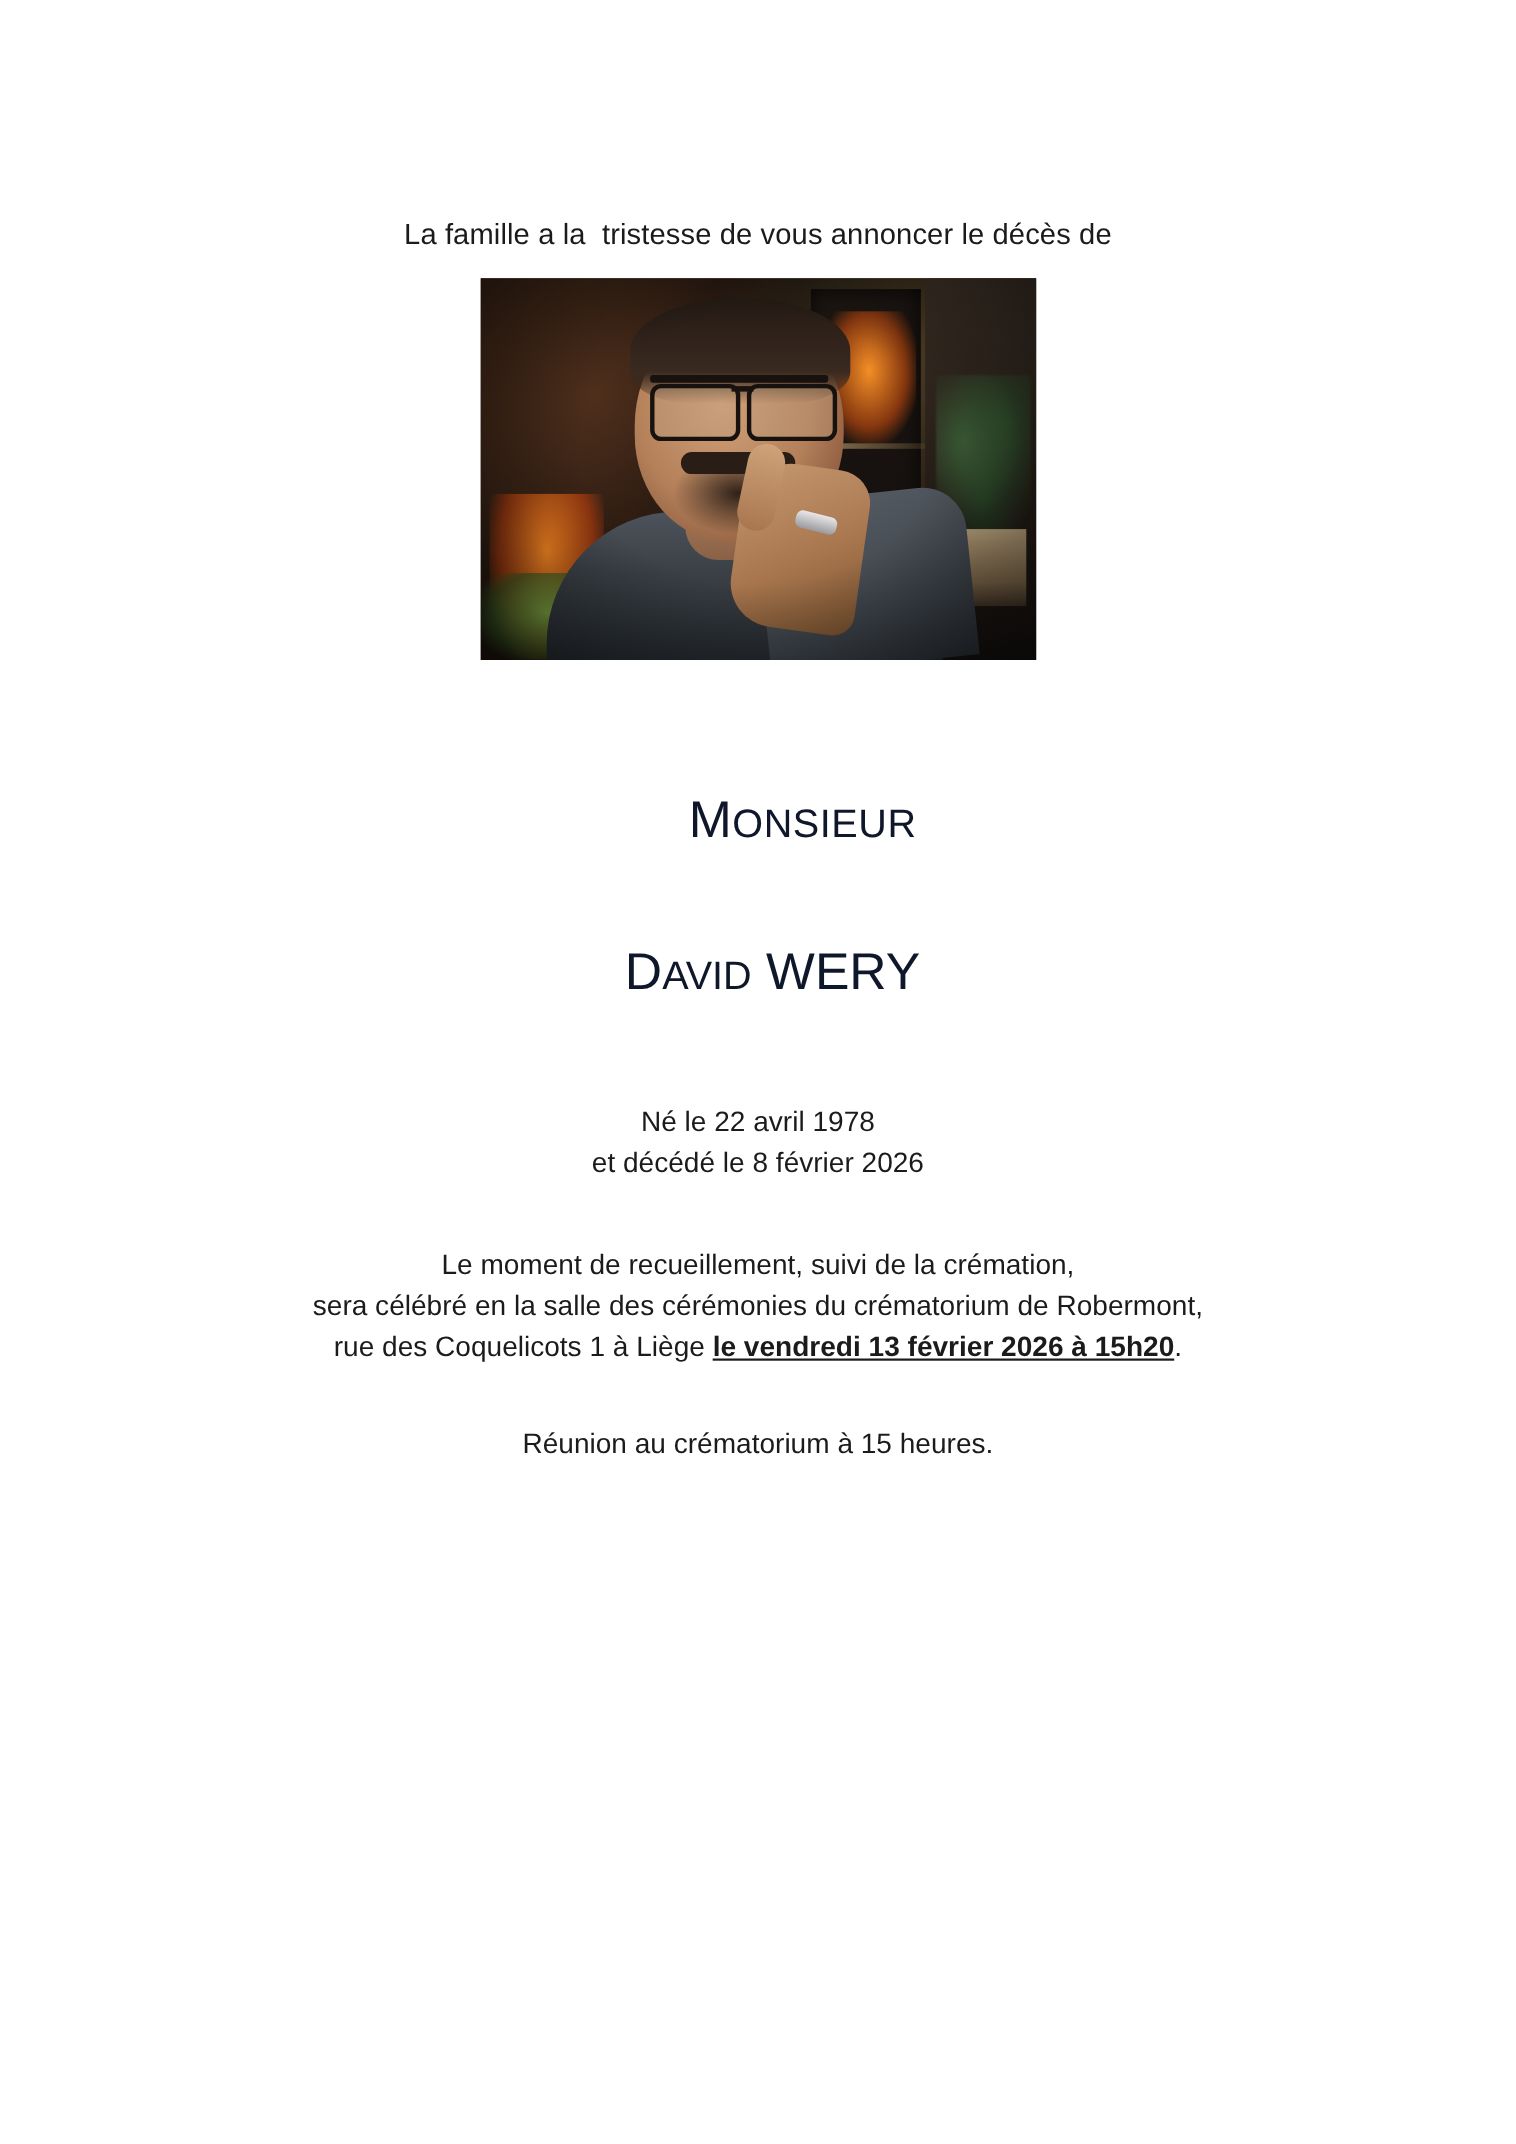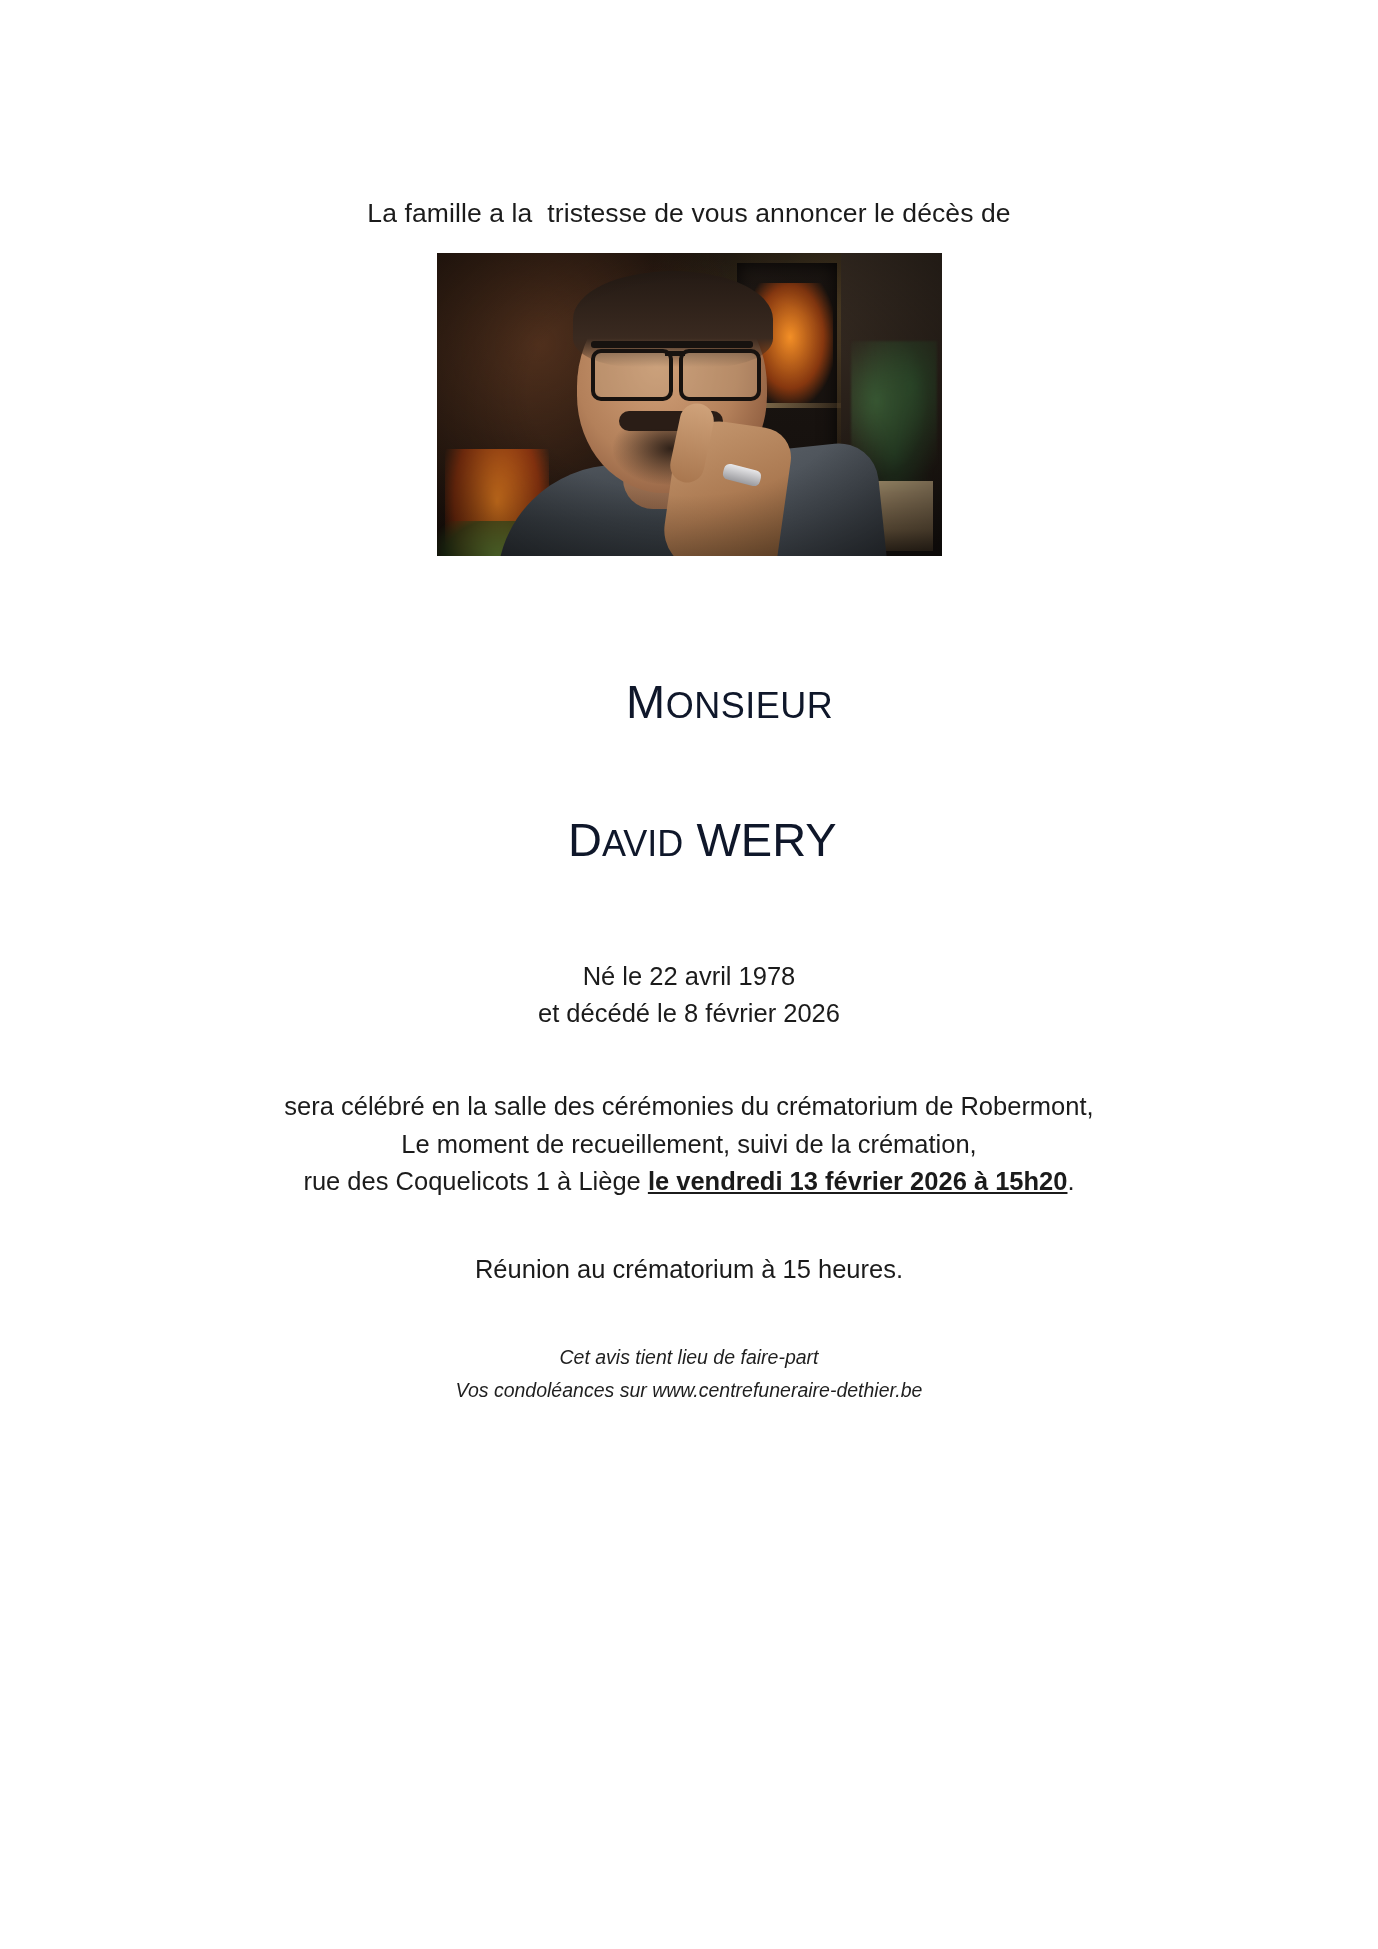--- a/index.html
+++ b/index.html
@@ -304,27 +304,23 @@
     </div>
   </div>
 
   <div class="dates">
     <div>Né le 22 avril 1978</div>
     <div>et décédé le 8 février 2026</div>
   </div>
 
 
   <div class="para second">
+    <div>Le moment de recueillement, suivi de la crémation,</div>
     <div>sera célébré en la salle des cérémonies du crématorium de Robermont,</div>
-    <div>Le moment de recueillement, suivi de la crémation,</div>
     <div><span>rue des Coquelicots 1 à Liège </span><b>le vendredi 13 février 2026 à 15h20</b><span>.</span></div>
   </div>
 
   <div class="para third">
     <div>Réunion au crématorium à 15 heures.</div>
   </div>
 
-  <div class="footnotes">
-    <div>Cet avis tient lieu de faire-part</div>
-    <div>Vos condoléances sur www.centrefuneraire-dethier.be</div>
-  </div>
 
 </div>
 
 </body></html>

